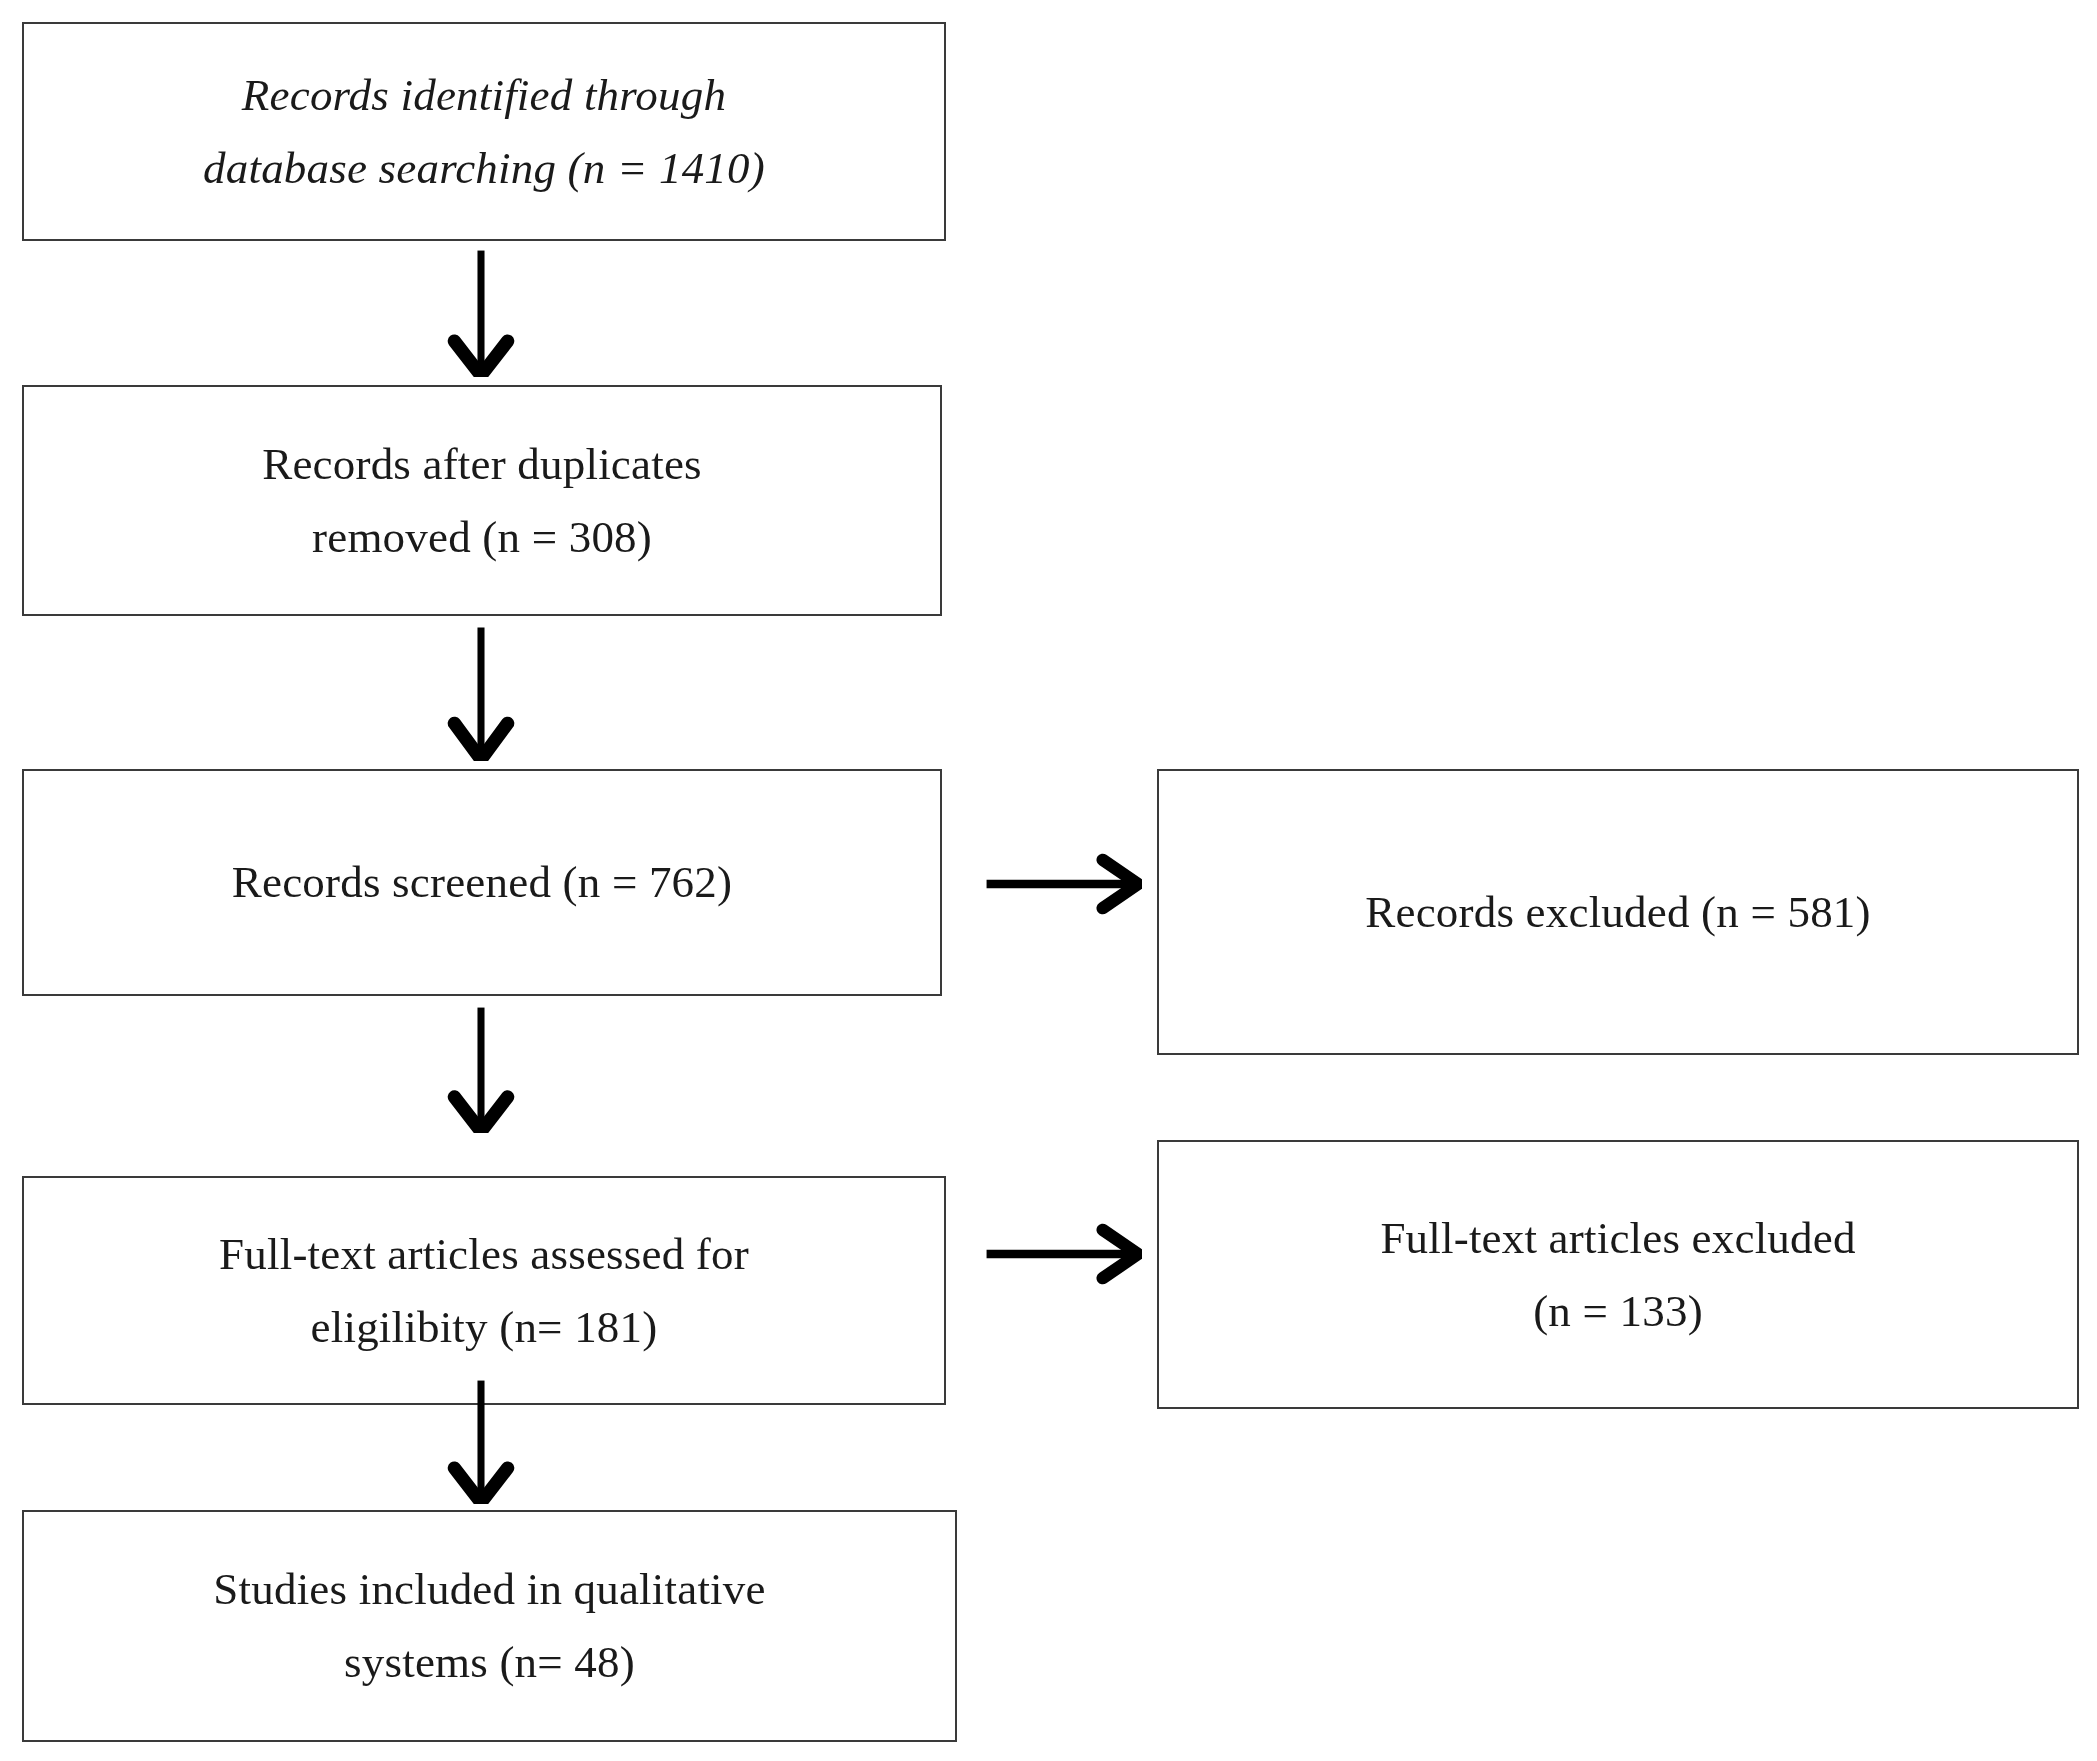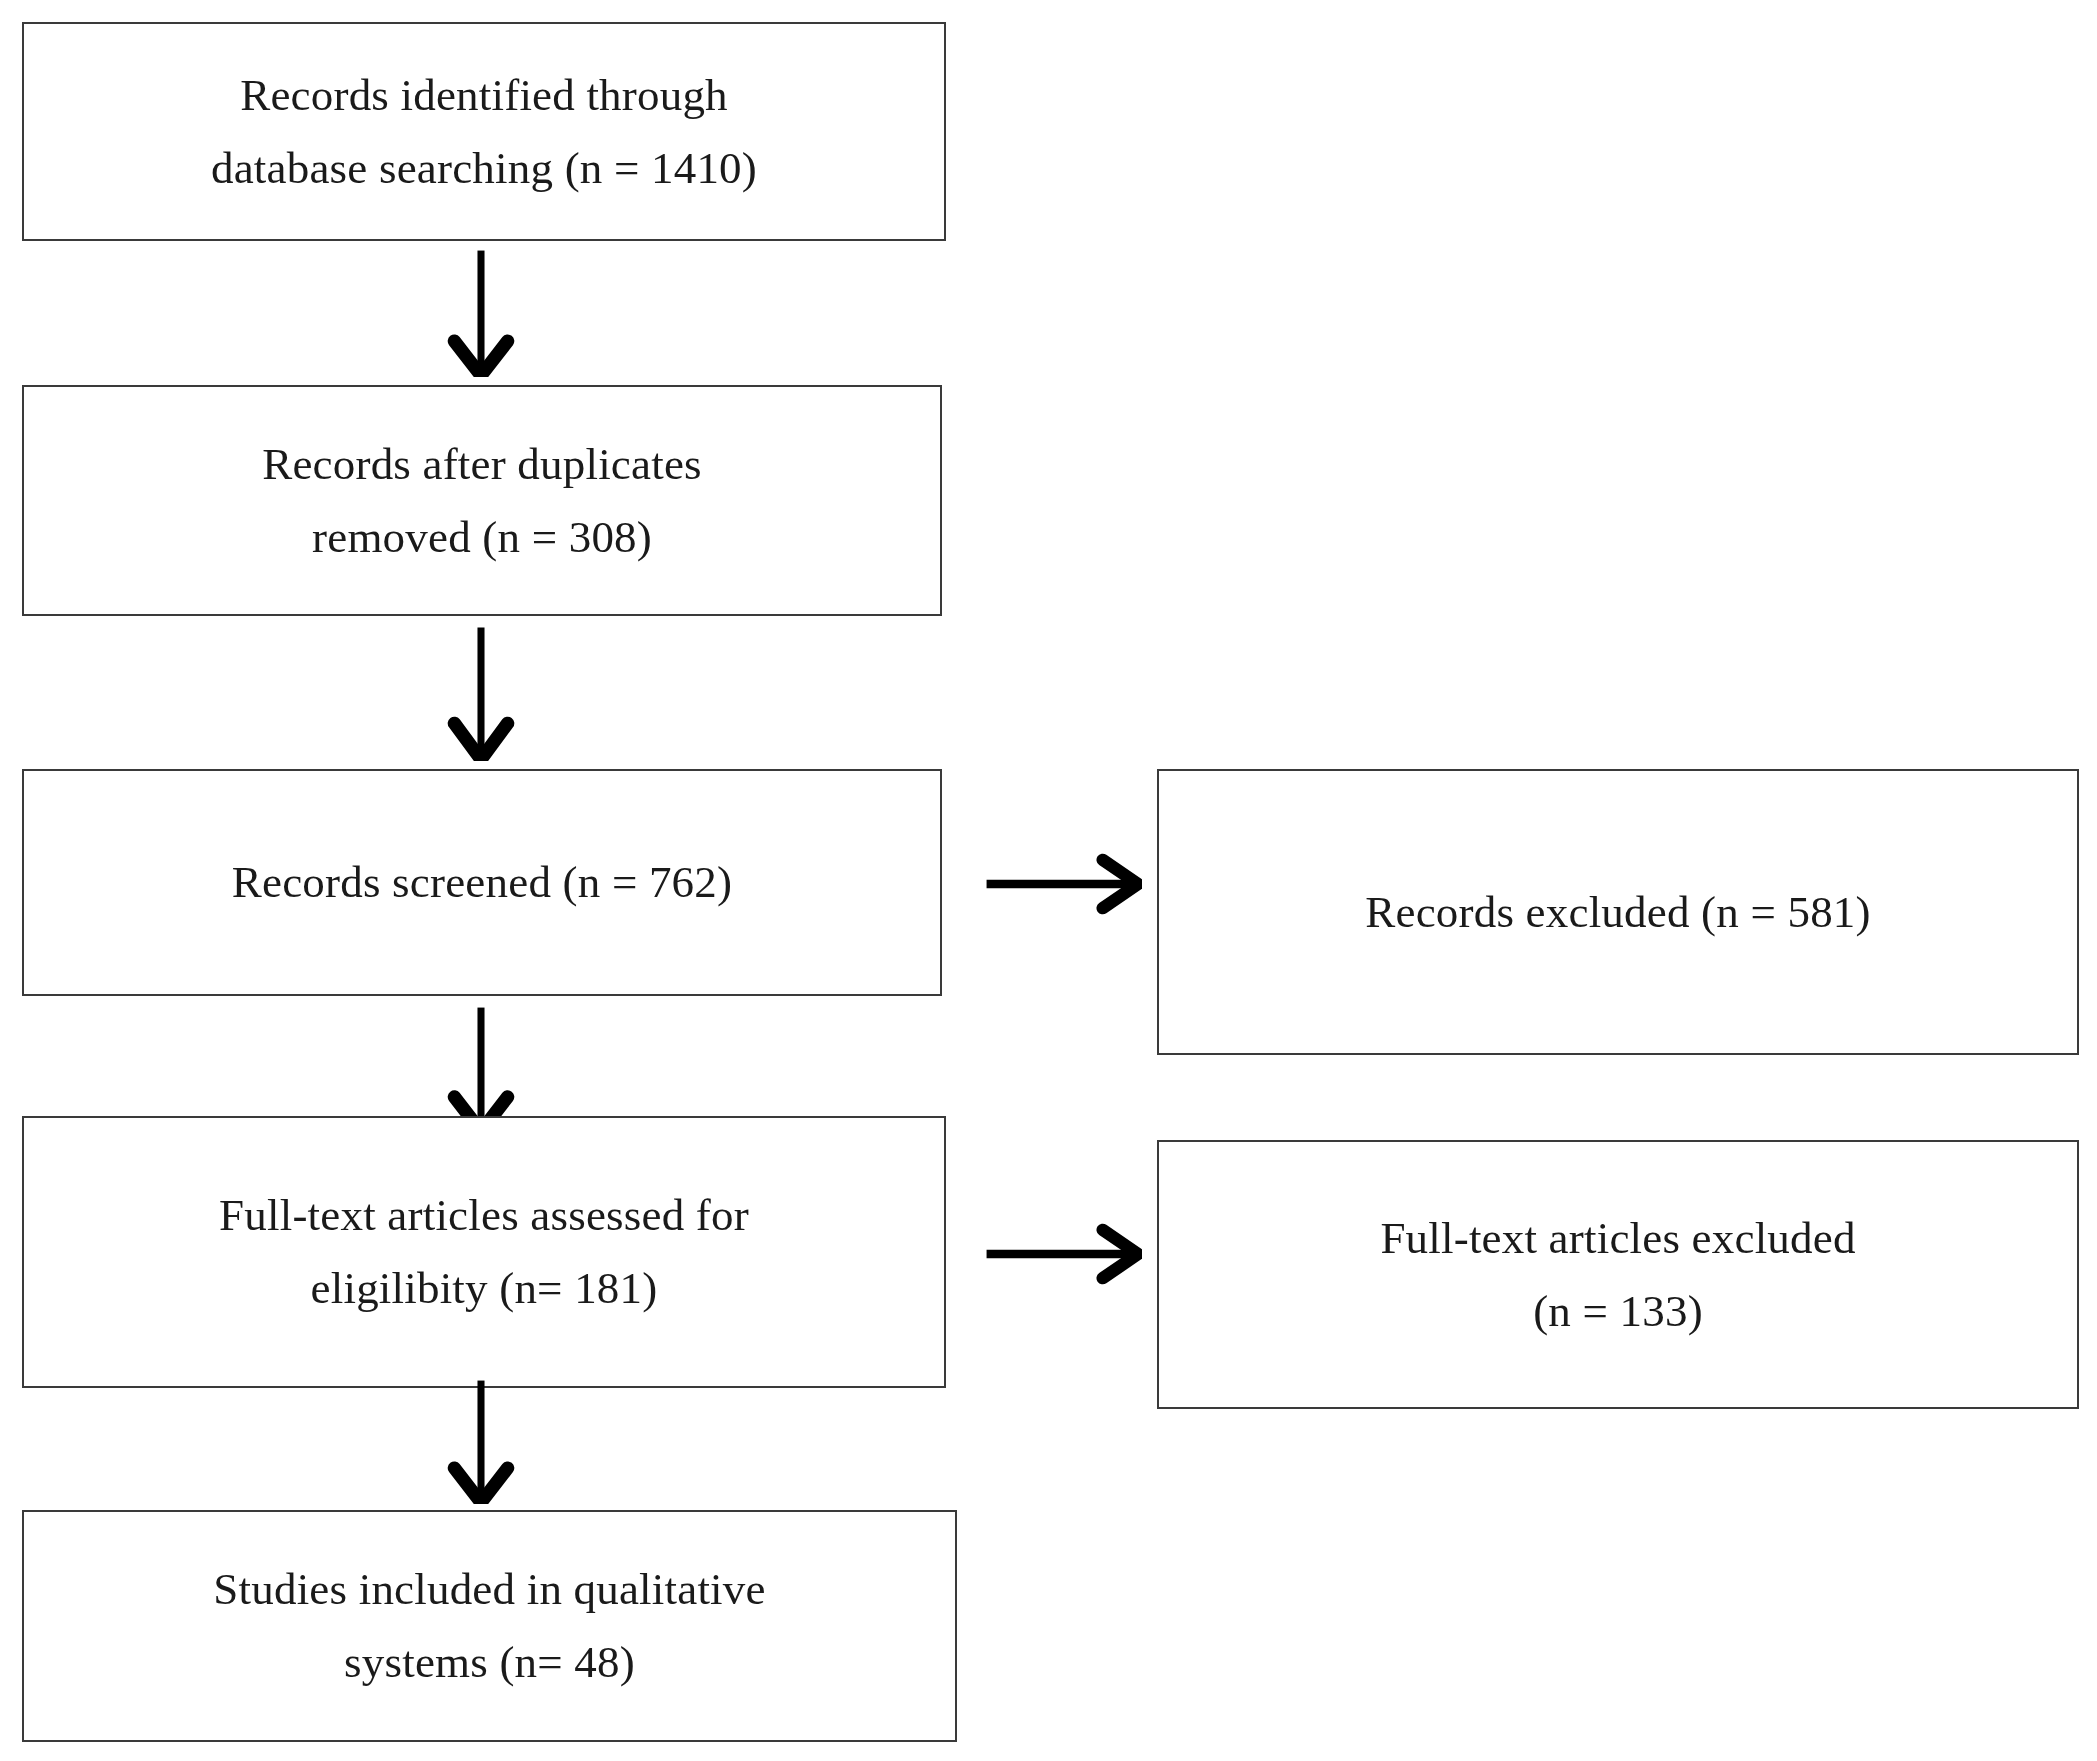--- a/index.html
+++ b/index.html
@@ -29,24 +29,24 @@
     font-size: 45px;
     line-height: 1.62;
     letter-spacing: 0.2px;
   }
   .node .line {
     display: block;
     white-space: nowrap;
   }
 
   
-  #box-identified   { left: 22px;  top: 22px;   width: 924px; height: 219px; }
+  #box-identified   { left: 22px;  top: 22px;   width: 924px; height: 219px; font-style: italic; }
   #box-duplicates   { left: 22px;  top: 385px;  width: 920px; height: 231px; }
   #box-screened     { left: 22px;  top: 769px;  width: 920px; height: 227px; }
-  #box-fulltext     { left: 22px;  top: 1116px; width: 924px; height: 272px; }
+  #box-fulltext     { left: 22px;  top: 1176px; width: 924px; height: 229px; }
   #box-included     { left: 22px;  top: 1510px; width: 935px; height: 232px; }
 
   
   #box-rec-excluded { left: 1157px; top: 769px;  width: 922px; height: 286px; }
   #box-ft-excluded  { left: 1157px; top: 1140px; width: 922px; height: 269px; }
 
   
   .arrow-v {
     position: absolute;
     width: 94px;

